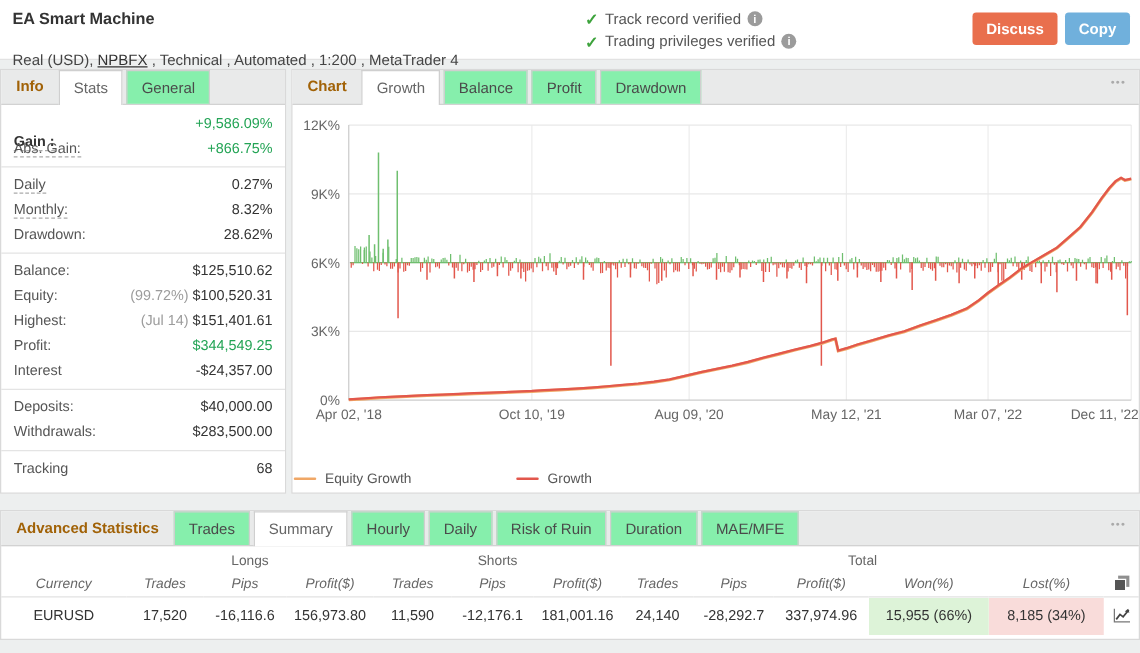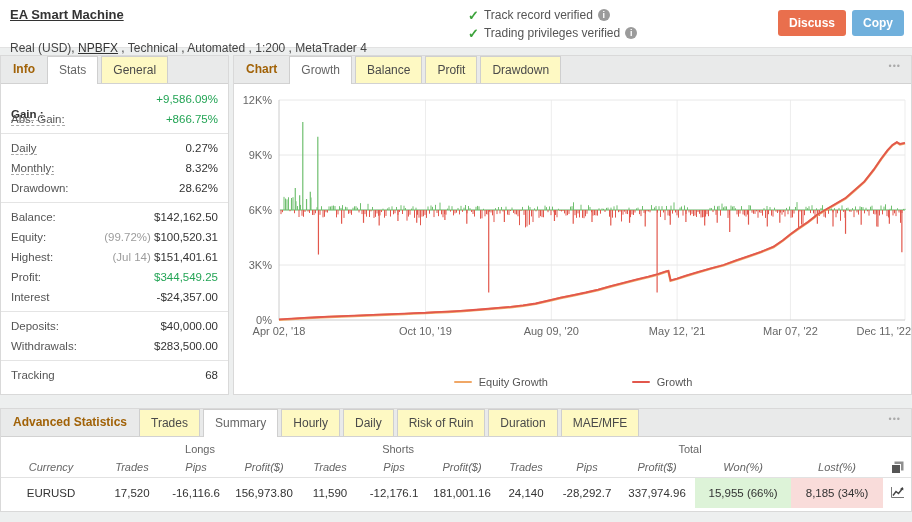--- a/index.html
+++ b/index.html
@@ -2,60 +2,60 @@
 <html><head>
 <meta charset="utf-8">
 <style>
   * { margin:0; padding:0; box-sizing:border-box; }
   html,body { width:912px; height:522px; }
   body { font-family:"Liberation Sans", sans-serif; background:#edefef; position:relative; overflow:hidden; color:#333; }
 
   
   .header { position:absolute; left:0; top:0; width:912px; height:48px; background:#fff; border-bottom:1px solid #e2e2e2; }
   .h-left { position:absolute; left:10px; top:7px; }
-  .acct-title { font-size:13px; font-weight:bold; color:#333;text-decoration:underline; }
+  .acct-title { font-size:13px; font-weight:bold; color:#333; }
   .acct-sub { font-size:12px; color:#444; margin-top:19px; }
   .acct-sub a { color:#333; text-decoration:underline; cursor:pointer; }
   .verified { position:absolute; left:468px; top:6px; font-size:12px; color:#555; }
   .verified .vrow { display:flex; align-items:center; height:18px; }
   .check { color:#3da33c; font-weight:bold; font-size:13px; margin-right:5px; }
   .info-ic { display:inline-block; width:12px; height:12px; border-radius:50%; background:#9b9b9b; color:#fff;
              font-size:9px; font-weight:bold; text-align:center; line-height:12px; margin-left:5px; cursor:pointer; }
   .h-buttons { position:absolute; right:8px; top:10px; display:flex; gap:6px; }
   .btn { border:none; border-radius:3px; color:#fff; font-size:12px; font-weight:bold; padding:6px 11px; cursor:pointer; font-family:inherit; }
   .btn.orange { background:#e96f4d; }
   .btn.blue { background:#70b0dc; }
 
   
   .panel { position:absolute; background:#fff; border:1px solid #d9d9d9; }
   #stats-panel  { left:0;   top:55px;  width:229px; height:340px; }
   #chart-panel  { left:233px; top:55px; width:679px; height:340px; }
   #bottom-panel { left:0;   top:408px; width:912px; height:104px; }
 
   .tabbar { display:flex; align-items:flex-end; height:28px; background:#e9eaea; border-bottom:1px solid #d2d2d2; position:relative; }
   .panel-title { font-weight:bold; font-size:12px; color:#a16207; padding:0 12px; line-height:27px; white-space:nowrap; }
-  .tab { font-size:12px; color:#4a4a4a; background:#fef9c3; border:1px solid #cfcfcf; border-bottom:none;
+  .tab { font-size:12px; color:#4a4a4a; background:#86efac; border:1px solid #cfcfcf; border-bottom:none;
          padding:0 11px; line-height:26px; height:27px; margin-right:3px; cursor:pointer; white-space:nowrap; }
   .tab.active { background:#fff; color:#666; margin-bottom:-1px; height:28px; }
   .menu-dots { position:absolute; right:10px; top:5px; color:#aaa; font-size:9px; letter-spacing:1px; cursor:pointer; }
 
   
   .stats-body { padding-top:5px; }
   .stat-row { display:flex; justify-content:space-between; align-items:center; padding:0 10px; height:20px; font-size:11.5px; color:#555; }
   .stat-row .lbl.dotted { border-bottom:1px dashed #aaa; cursor:help; }
   .stat-row .lbl.bold { font-weight:bold; color:#333;margin-top:30px; }
   .stat-row .val { color:#333; }
   .stat-row .val.green { color:#23a455; }
   .stat-row .val.bold { font-weight:normal; }
   .stat-row .muted { color:#9c9c9c; }
   .sdivider { border-top:1px solid #e4e4e4; margin:4px 0; }
 
   
   .chart-area { padding:2px 0 0 1px; }
-  .legend { display:flex; justify-content:center; gap:84px; margin-top:2px; font-size:11px; color:#555; }
+  .legend { display:flex; gap:84px; margin-top:2px; font-size:11px; color:#555; }
   .legend .litem { display:flex; align-items:center; cursor:pointer; }
   .legend .dash { display:inline-block; width:18px; height:2px; margin-right:7px; border-radius:1px; }
 
   
   table.summary { border-collapse:collapse; table-layout:fixed; width:910px; }
   table.summary td, table.summary th { font-weight:normal; text-align:center; overflow:hidden; white-space:nowrap; }
   tr.grp td { font-size:11px; color:#666; height:20px; padding-top:4px; }
   tr.cols td { font-size:11px; color:#666; height:20px;font-style:italic; }
   tr.data td { font-size:11.5px; color:#333; height:31px; border-top:1px solid #e2e2e2; }
   td.red { color:#e0574f; }
@@ -114,21 +114,21 @@
         <span class="lbl dotted">Monthly:</span>
         <span class="val "><span>8.32%</span></span>
       </div>
       <div class="stat-row">
         <span class="lbl">Drawdown:</span>
         <span class="val "><span>28.62%</span></span>
       </div>
       <div class="sdivider"></div>
       <div class="stat-row">
         <span class="lbl">Balance:</span>
-        <span class="val "><span>$142,162.50</span></span>
+        <span class="val "><span>$125,510.62</span></span>
       </div>
       <div class="stat-row">
         <span class="lbl">Equity:</span>
         <span class="val "><span class="muted">(99.72%) </span><span>$100,520.31</span></span>
       </div>
       <div class="stat-row">
         <span class="lbl">Highest:</span>
         <span class="val "><span class="muted">(Jul 14) </span><span>$151,401.61</span></span>
       </div>
       <div class="stat-row">

